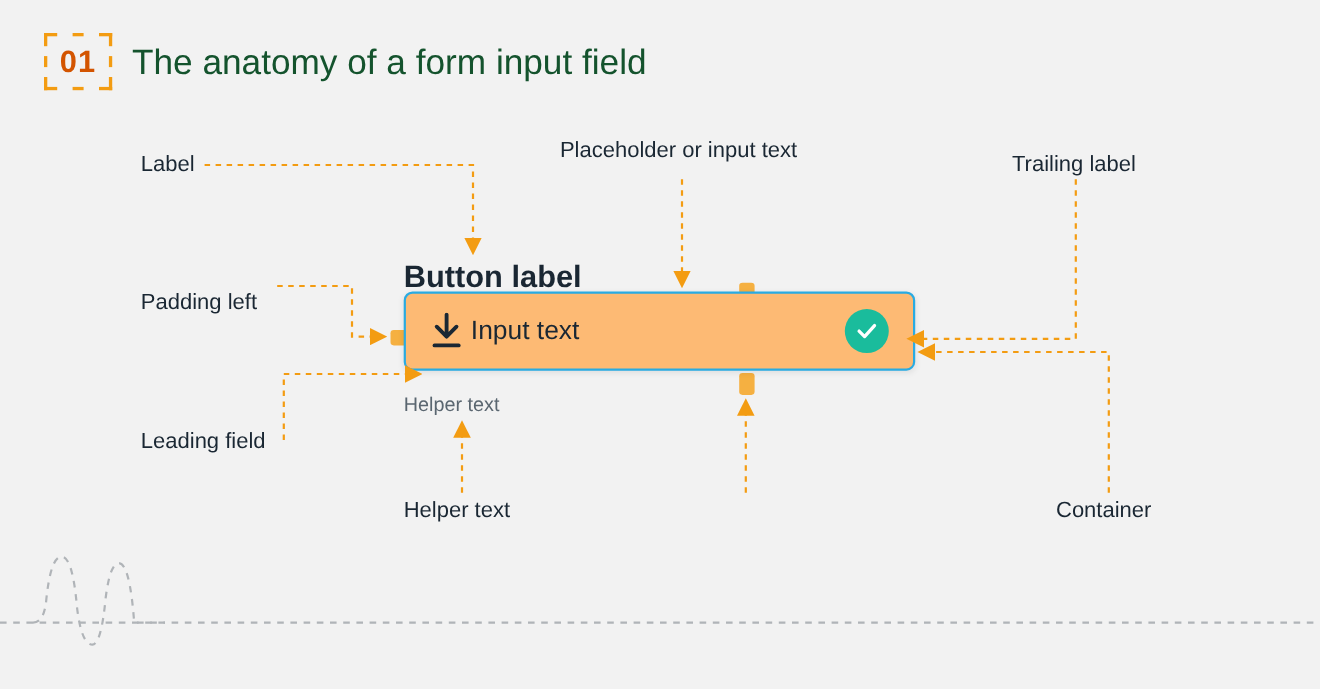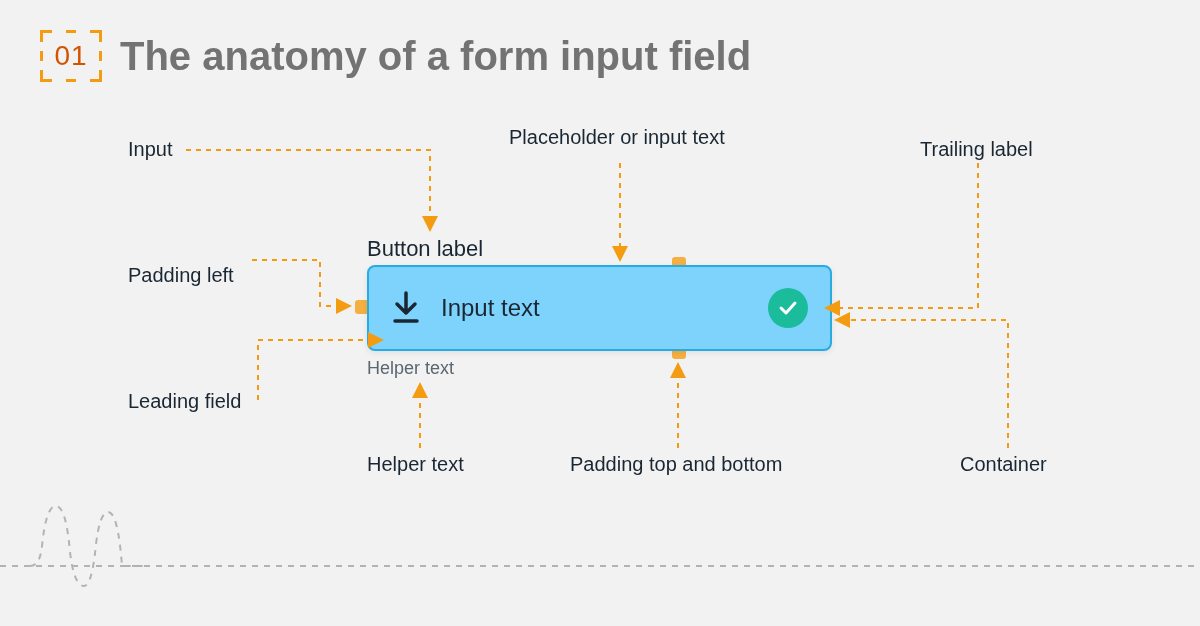--- a/index.html
+++ b/index.html
@@ -1,38 +1,38 @@
 <!DOCTYPE html>
 <html><head>
 <meta charset="utf-8">
 <style>
 *{margin:0;padding:0;box-sizing:border-box}
 body{width:1200px;height:626px;background:#f2f2f2;font-family:-apple-system,BlinkMacSystemFont,"Segoe UI",Helvetica,Arial,sans-serif;color:#1a2733;position:relative;overflow:hidden}
 .header{position:absolute;left:40px;top:30px;display:flex;align-items:center;gap:18px}
 .badge{position:relative;width:62px;height:52px;display:flex;align-items:center;justify-content:center}
-.badge-num{font-size:28px;font-weight:400;color:#d35400;letter-spacing:1px}
+.badge-num{font-size:28px;font-weight:700;color:#d35400;letter-spacing:1px}
 .corner{position:absolute;width:12px;height:12px}
 .corner.tl{top:0;left:0;border-top:3px solid #f39c12;border-left:3px solid #f39c12}
 .corner.tr{top:0;right:0;border-top:3px solid #f39c12;border-right:3px solid #f39c12}
 .corner.bl{bottom:0;left:0;border-bottom:3px solid #f39c12;border-left:3px solid #f39c12}
 .corner.br{bottom:0;right:0;border-bottom:3px solid #f39c12;border-right:3px solid #f39c12}
 .tick{position:absolute;background:#f39c12}
 .tick.top{top:0;left:50%;transform:translateX(-50%);width:10px;height:3px}
 .tick.bot{bottom:0;left:50%;transform:translateX(-50%);width:10px;height:3px}
 .tick.lef{left:0;top:50%;transform:translateY(-50%);width:3px;height:10px}
 .tick.rig{right:0;top:50%;transform:translateY(-50%);width:3px;height:10px}
-.title{font-size:40px;font-weight:700;color:#737373}
+.title{font-size:32px;font-weight:400;color:#14532d}
 .canvas{position:absolute;left:0;top:0;width:1200px;height:626px}
-.input-box{position:absolute;left:367px;top:265px;width:465px;height:86px;background:#7dd3fc;border:2px solid #29abe2;border-radius:8px;box-shadow:0 2px 6px rgba(0,0,0,0.08);display:flex;align-items:center;padding:0 22px;gap:20px}
+.input-box{position:absolute;left:367px;top:265px;width:465px;height:72px;background:#fdba74;border:2px solid #29abe2;border-radius:8px;box-shadow:0 2px 6px rgba(0,0,0,0.08);display:flex;align-items:center;padding:0 22px;gap:7px}
 .leading-icon{flex:0 0 auto}
 .leading-icon svg{display:block}
 .input-text{font-size:24px;color:#1a2733;flex:1}
 .trailing-icon{flex:0 0 auto;width:40px;height:40px;border-radius:50%;background:#1abc9c;display:flex;align-items:center;justify-content:center}
 .trailing-icon svg{display:block}
-.button-label{position:absolute;left:367px;top:236px;font-size:22px;font-weight:400;color:#1a2733}
+.button-label{position:absolute;left:367px;top:236px;font-size:28px;font-weight:700;color:#1a2733}
 .helper-text{position:absolute;left:367px;top:358px;font-size:18px;color:#5a6670}
 .callout{position:absolute;font-size:20px;color:#1a2733;white-space:nowrap}
 .pad-pill{position:absolute;background:#f5b041;border-radius:3px}
 .pad-pill.left{left:355px;top:300px;width:24px;height:14px}
 .pad-pill.top{left:672px;top:257px;width:14px;height:20px}
 .pad-pill.bot{left:672px;top:339px;width:14px;height:20px}
 svg.conn{position:absolute;left:0;top:0;width:1200px;height:626px;pointer-events:none}
 .wave{position:absolute;left:0;bottom:30px;width:1200px;height:120px}
 </style>
 </head>
@@ -69,27 +69,26 @@
     </span>
     <span class="input-text">Input text</span>
     <span class="trailing-icon">
       <svg width="22" height="22" viewBox="0 0 22 22">
         <path d="M4 11 L9 16 L18 6" stroke="#fff" stroke-width="3" fill="none" stroke-linecap="round" stroke-linejoin="round"></path>
       </svg>
     </span>
   </div>
   <div class="helper-text">Helper text</div>
 
-  <div class="callout" style="left:128px;top:138px">Input</div>
+  <div class="callout" style="left:128px;top:138px">Label</div>
   <div class="callout" style="left:509px;top:126px">Placeholder or input text</div>
   <div class="callout" style="left:920px;top:138px">Trailing label</div>
   <div class="callout" style="left:128px;top:264px">Padding left</div>
   <div class="callout" style="left:128px;top:390px">Leading field</div>
   <div class="callout" style="left:367px;top:453px">Helper text</div>
-  <div class="callout" style="left:570px;top:453px">Padding top and bottom</div>
   <div class="callout" style="left:960px;top:453px">Container</div>
 
   <svg class="conn">
     <defs>
       <marker id="arr" markerWidth="8" markerHeight="8" refX="6" refY="4" orient="auto">
         <path d="M0,0 L8,4 L0,8 Z" fill="#f39c12"></path>
       </marker>
     </defs>
 
     <path d="M186 150 L430 150 L430 228" stroke="#f39c12" stroke-width="2" stroke-dasharray="5 5" fill="none" marker-end="url(#arr)"></path>

